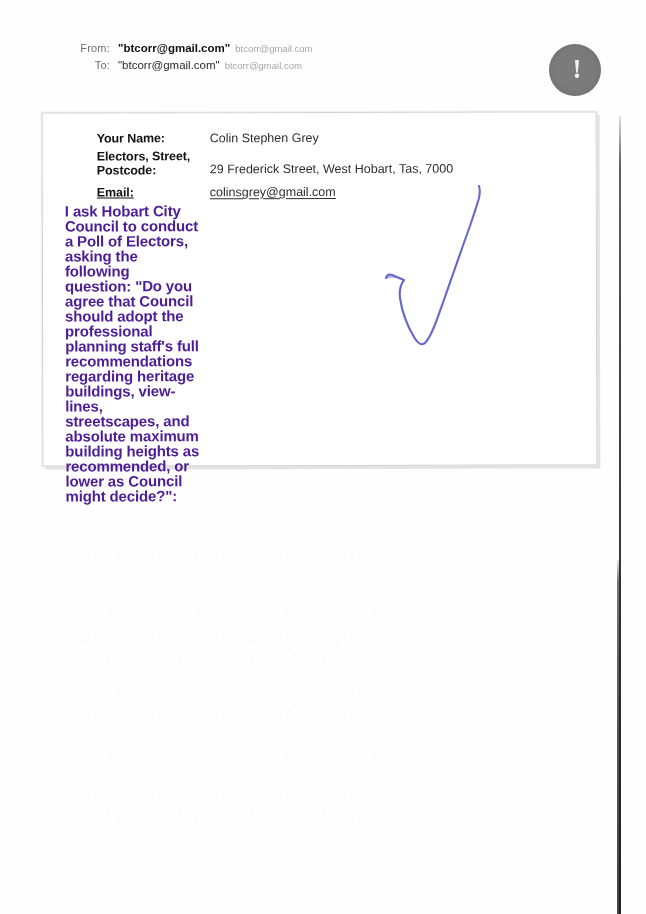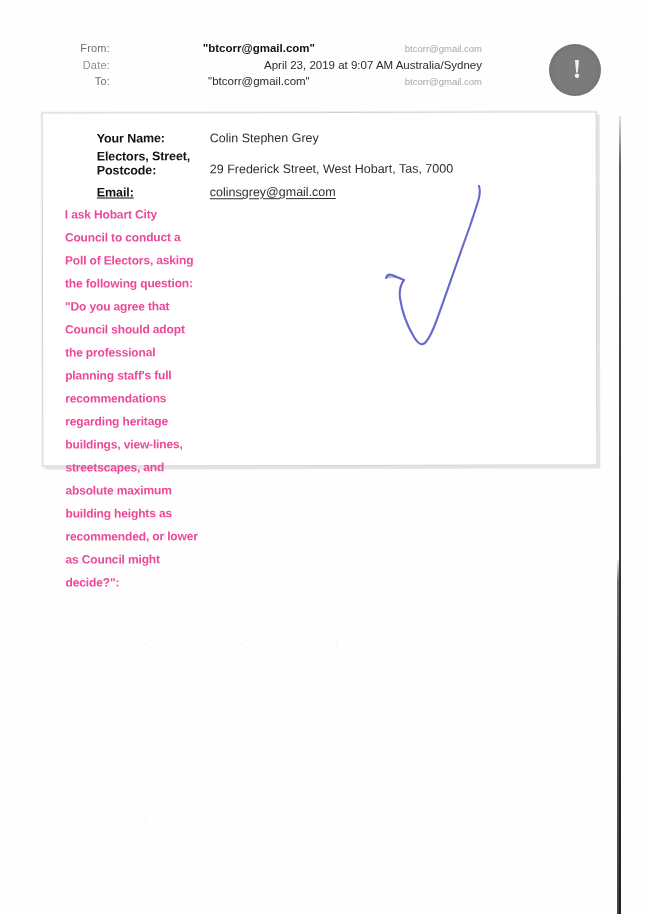--- a/index.html
+++ b/index.html
@@ -75,21 +75,20 @@
     top: 40px;
     width: 420px;
     font-size: 11.5px;
     line-height: 16.2px;
     color: #3d3d3d;
   }
   .hdr-row {
     display: flex;
     align-items: baseline;
     white-space: nowrap;
-    justify-content: space-between;
   }
   .hdr-label {
     width: 48px;
     flex: 0 0 48px;
     text-align: right;
     padding-right: 8px;
     color: #6f6f6f;
     font-size: 11px;
     letter-spacing: 0.2px;
   }
@@ -182,23 +181,23 @@
     text-decoration: underline;
     text-underline-offset: 1.5px;
     color: #2e2e2e;
   }
   #petition-question {
     position: absolute;
     left: 0;
     top: 80px;
     width: 134px;
     font-weight: bold;
-    color: #ec4899;
-    font-size: 12px;
-    line-height: 23px;
+    color: #4c1d95;
+    font-size: 15px;
+    line-height: 15px;
     letter-spacing: -0.15px;
   }
 
   
   #tick-mark {
     position: absolute;
     left: 370px;
     top: 172px;
     width: 130px;
     height: 186px;
@@ -216,24 +215,20 @@
 
   <div id="mail-header">
 
     <div class="hdr-row">
       <span class="hdr-label">From:</span>
       <span class="hdr-value bold">"btcorr@gmail.com"</span>
       <span class="hdr-sub">btcorr@gmail.com</span>
     </div>
 
 
-    <div class="hdr-row">
-      <span class="hdr-label faded">Date:</span>
-      <span class="hdr-value">April 23, 2019 at 9:07 AM Australia/Sydney</span>
-    </div>
 
     <div class="hdr-row">
       <span class="hdr-label">To:</span>
       <span class="hdr-value">"btcorr@gmail.com"</span>
       <span class="hdr-sub">btcorr@gmail.com</span>
     </div>
 
   </div>
 
   <div id="attention-badge">

